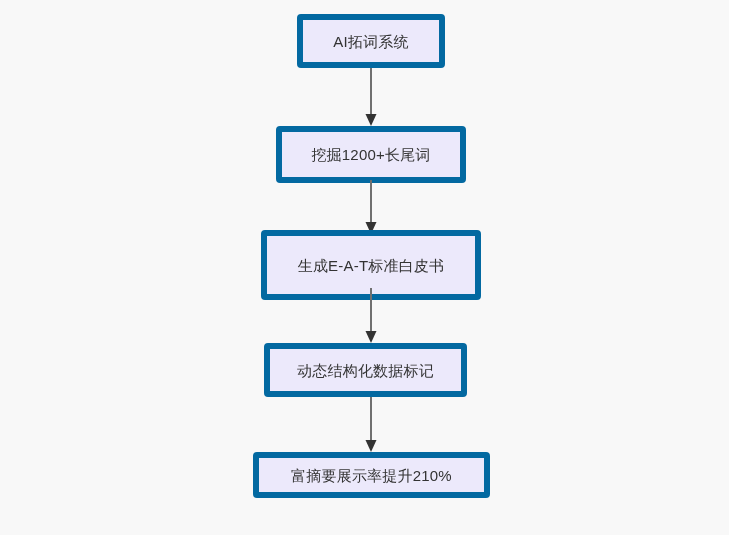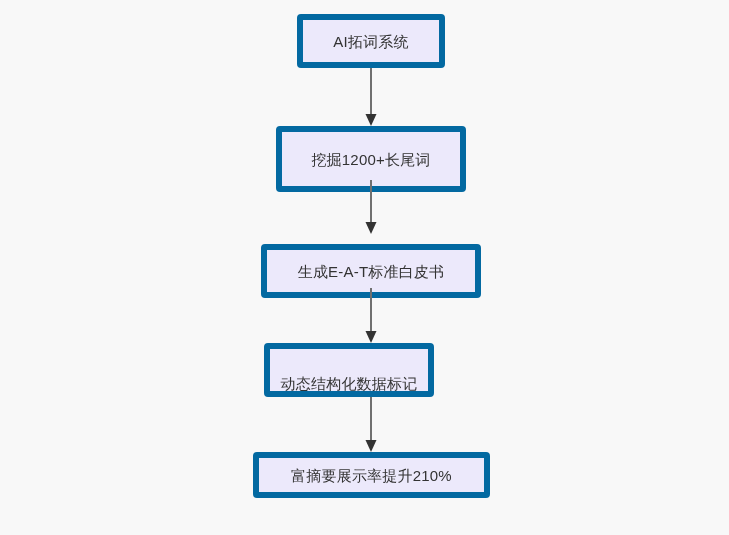--- a/index.html
+++ b/index.html
@@ -59,43 +59,43 @@
     <span class="node-label">AI拓词系统</span>
   </div>
 
   <div class="edge" style="left:361px; top:68px; height:58px;">
     <svg width="20" height="58" viewBox="0 0 20 58">
       <line x1="10" y1="0" x2="10" y2="48" stroke="#707070" stroke-width="2"></line>
       <polygon points="10,58 4.5,46 15.5,46" fill="#333333"></polygon>
     </svg>
   </div>
 
-  <div class="node" style="left:276px; top:126px; width:190px; height:66px;">
+  <div class="node" style="left:276px; top:126px; width:190px; height:57px;">
     <span class="node-label">挖掘1200+长尾词</span>
   </div>
 
   <div class="edge" style="left:361px; top:180px; height:54px;">
     <svg width="20" height="54" viewBox="0 0 20 54">
       <line x1="10" y1="0" x2="10" y2="44" stroke="#707070" stroke-width="2"></line>
       <polygon points="10,54 4.5,42 15.5,42" fill="#333333"></polygon>
     </svg>
   </div>
 
-  <div class="node" style="left:261px; top:244px; width:220px; height:54px;">
+  <div class="node" style="left:261px; top:230px; width:220px; height:70px;">
     <span class="node-label">生成E-A-T标准白皮书</span>
   </div>
 
   <div class="edge" style="left:361px; top:288px; height:55px;">
     <svg width="20" height="55" viewBox="0 0 20 55">
       <line x1="10" y1="0" x2="10" y2="45" stroke="#707070" stroke-width="2"></line>
       <polygon points="10,55 4.5,43 15.5,43" fill="#333333"></polygon>
     </svg>
   </div>
 
-  <div class="node" style="left:264px; top:343px; width:170px; height:54px;align-items:flex-end;">
+  <div class="node" style="left:264px; top:343px; width:203px; height:54px;">
     <span class="node-label">动态结构化数据标记</span>
   </div>
 
   <div class="edge" style="left:361px; top:397px; height:55px;">
     <svg width="20" height="55" viewBox="0 0 20 55">
       <line x1="10" y1="0" x2="10" y2="45" stroke="#707070" stroke-width="2"></line>
       <polygon points="10,55 4.5,43 15.5,43" fill="#333333"></polygon>
     </svg>
   </div>
 

